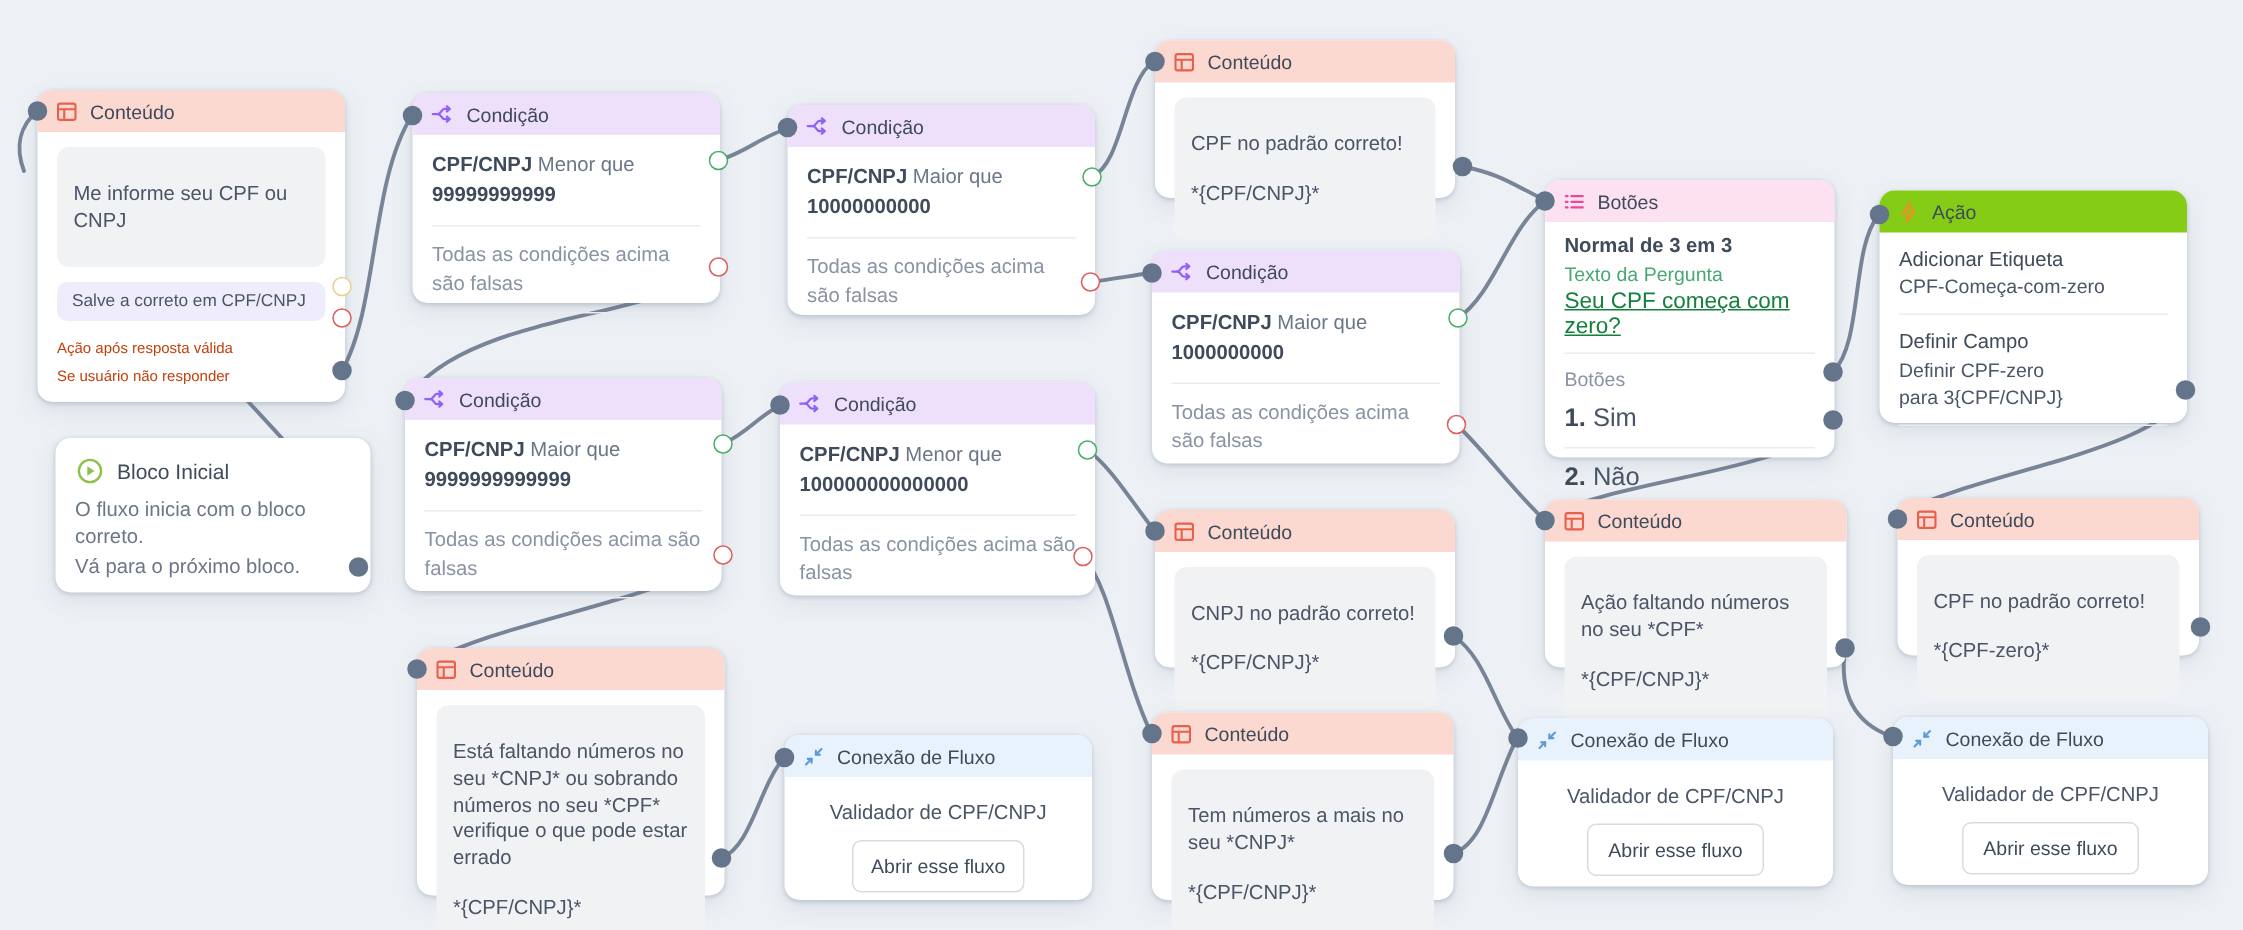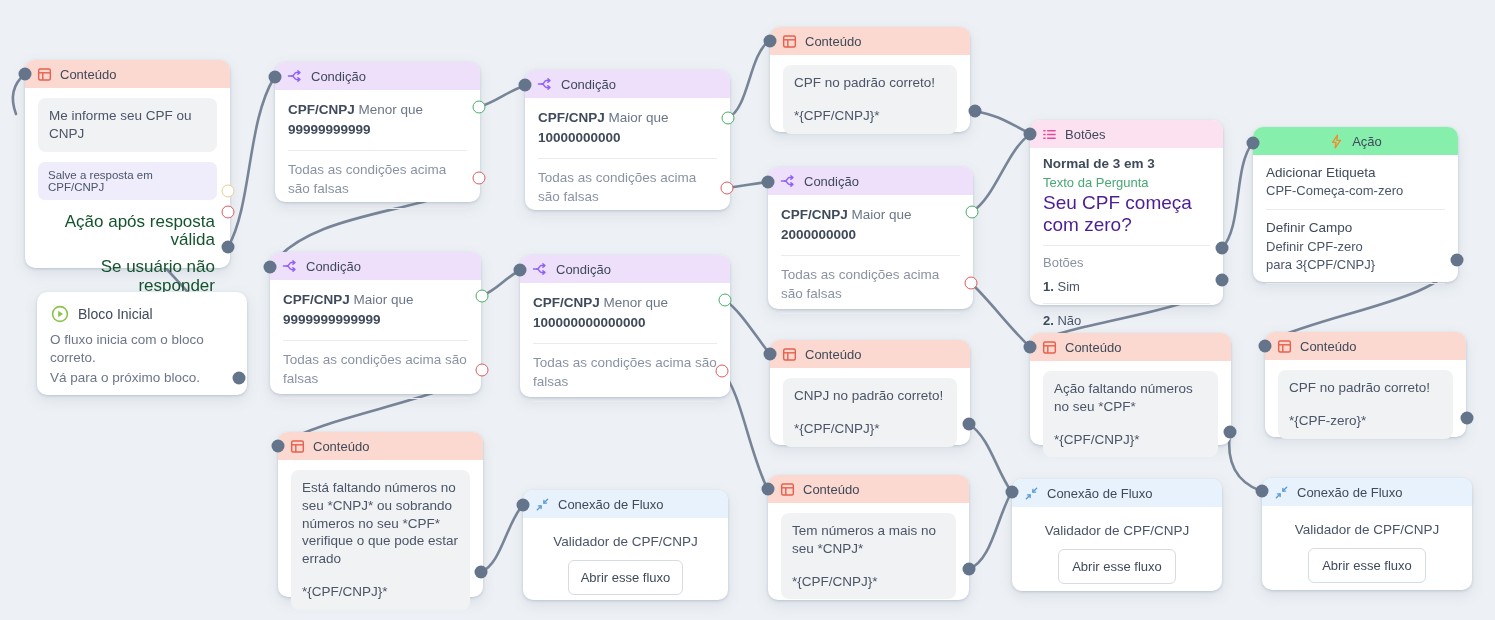--- a/index.html
+++ b/index.html
@@ -7,38 +7,38 @@
           font-family:"Liberation Sans","DejaVu Sans",sans-serif;}
   #edges{position:absolute;left:0;top:0;z-index:1;}
   .edge{fill:none;stroke:#6e7b8e;stroke-width:2.6;stroke-linecap:round;opacity:.92;}
   .card{position:absolute;z-index:2;background:#fff;border-radius:10px;
         box-shadow:0 1px 3px rgba(94,110,138,.28),0 5px 14px rgba(94,110,138,.13);}
   .hdr{height:28px;display:flex;align-items:center;gap:8px;padding:0 12px;
        border-radius:10px 10px 0 0;font-size:13px;color:#3f4a5a;}
   .hdr-content{background:#fbd8d0;}
   .hdr-cond{background:#eedffb;}
   .hdr-botoes{background:#fce1f0;}
-  .hdr-acao{background:#86efac;justify-content:center;}
+  .hdr-acao{background:#84cc16;}
   .hdr-conexao{background:#e8f2fc;}
   .ic{display:flex;align-items:center;}
   .body{padding:10px 13px 8px;}
-  .bubble{background:#f1f2f3;border-radius:8px;padding:9px 11px;font-size:13.5px;color:#4a5568;
+  .bubble{background:#f1f2f3;border-radius:8px;padding:22px 11px;font-size:13.5px;color:#4a5568;
           line-height:1.32;word-break:break-word;}
   .bubble .var{margin-top:15px;}
   .note{background:#efecfb;border-radius:7px;padding:7px 10px;font-size:11.5px;color:#4a5568;margin-top:10px;}
-  .rrow{text-align:right;font-size:17px;color:#14532d;margin-top:8px;padding-right:2px;line-height:1.1;}
+  .rrow{text-align:left;font-size:10px;color:#c2410c;margin-top:8px;padding-right:2px;line-height:1.1;}
   .cond-l1{font-size:13.5px;color:#6b7687;line-height:1.5;}
   .cond-l1 b,.val{color:#3f4a5a;font-weight:bold;font-size:13.5px;line-height:1.5;}
   .else{font-size:13.5px;color:#8a93a3;line-height:1.45;}
   .divider{border-top:1px solid #e9ebee;margin:9px 0;}
   .b-title{font-weight:bold;font-size:13.5px;color:#3f4a5a;}
   .b-green{color:#47a873;font-size:13px;margin-top:4px;}
-  .b-q{font-size:19px;color:#4c1d95;margin-top:2px;}
+  .b-q{font-size:15px;color:#15803d;margin-top:2px;text-decoration:underline;}
   .b-label{color:#8a93a3;font-size:13px;}
-  .b-opt{font-size:13px;color:#4a5568;margin-top:9px;}
+  .b-opt{font-size:17px;color:#4a5568;margin-top:9px;}
   .b-opt b{color:#3f4a5a;}
   .a-bold{font-weight:normal;font-size:13.5px;color:#3f4a5a;line-height:1.35;}
   .a-line{font-size:13px;color:#4a5568;line-height:1.4;}
   .cx-name{text-align:center;font-size:13.5px;color:#4a5568;margin-top:6px;}
   .btn-outline{display:block;margin:11px auto 4px;background:#fff;border:1px solid #d7dbe2;border-radius:6px;
                padding:9px 10px;font-size:13px;color:#3f4a5a;text-align:center;width:64%;cursor:pointer;
                font-family:inherit;}
   .bi-top{display:flex;align-items:center;gap:9px;padding:13px 14px 0;}
   .bi-title{font-size:14px;color:#3f4a5a;}
   .bi-line{font-size:13.5px;color:#6b7687;line-height:1.35;}
@@ -82,21 +82,21 @@
           <svg width="15" height="15" viewBox="0 0 16 16">
             <rect x="1.8" y="2.2" width="12.4" height="11.6" rx="1.6" fill="none" stroke="#e8604c" stroke-width="1.5"></rect>
             <line x1="1.8" y1="6.2" x2="14.2" y2="6.2" stroke="#e8604c" stroke-width="1.5"></line>
             <line x1="6.2" y1="6.2" x2="6.2" y2="13.8" stroke="#e8604c" stroke-width="1.5"></line>
           </svg>
         </span>
       <span>Conteúdo</span>
     </div>
     <div class="body">
       <div class="bubble">Me informe seu CPF ou CNPJ</div>
-      <div class="note">Salve a resposta em CPF/CNPJ</div>
+      <div class="note">Salve a correto em CPF/CNPJ</div>
       <div class="rrow" style="margin-top:13px;">Ação após resposta válida</div>
       <div class="rrow">Se usuário não responder</div>
     </div>
   </div>
 
   <div class="card" style="left:37px;top:292px;width:210px;height:103px;">
     <div class="bi-top">
       <span class="ic">
           <svg width="18" height="18" viewBox="0 0 18 18">
             <circle cx="9" cy="9" r="7.4" fill="none" stroke="#8bc34a" stroke-width="1.6"></circle>
@@ -226,21 +226,21 @@
             <path d="M5,8 C7.2,8 7.2,4.6 9.4,4.6 L12.6,4.6"></path>
             <path d="M5,8 C7.2,8 7.2,11.4 9.4,11.4 L12.6,11.4"></path>
             <path d="M10.9,2.9 L12.8,4.6 L10.9,6.3"></path>
             <path d="M10.9,9.7 L12.8,11.4 L10.9,13.1"></path>
           </svg>
         </span>
       <span>Condição</span>
     </div>
     <div class="body">
       <div class="cond-l1"><b>CPF/CNPJ</b> <span>Maior que</span></div>
-      <div class="val">2000000000</div>
+      <div class="val">1000000000</div>
       <div class="divider"></div>
       <div class="else">Todas as condições acima são falsas</div>
       <div class="divider" style="margin-bottom:0;"></div>
     </div>
   </div>
 
   <div class="card" style="left:1030px;top:120px;width:193px;height:185px;">
     <div class="hdr hdr-botoes">
       <span class="ic">
           <svg width="15" height="15" viewBox="0 0 16 16" stroke="#ec4899" stroke-width="1.6" stroke-linecap="round">

